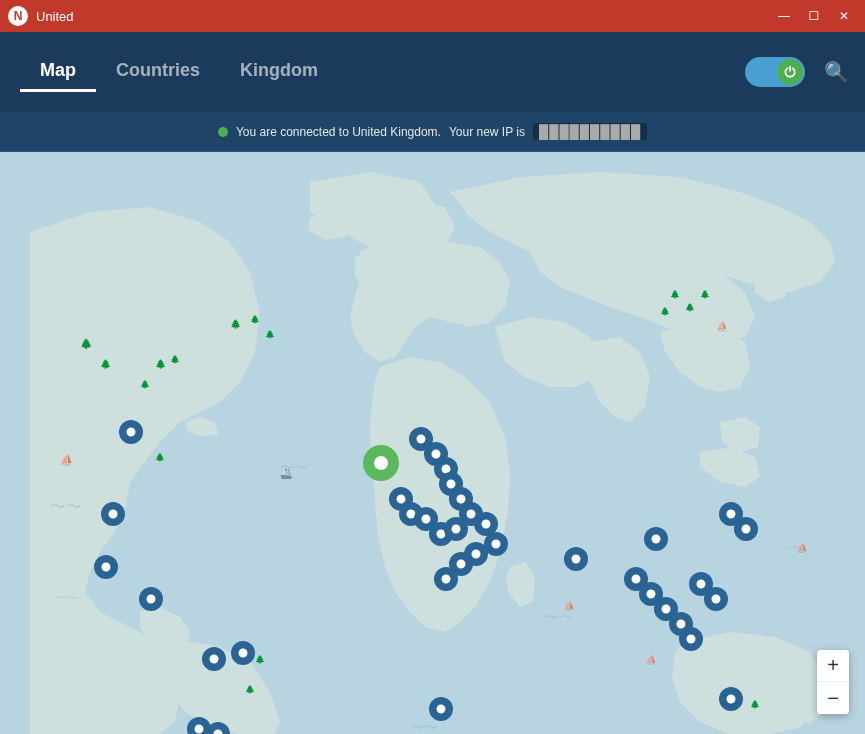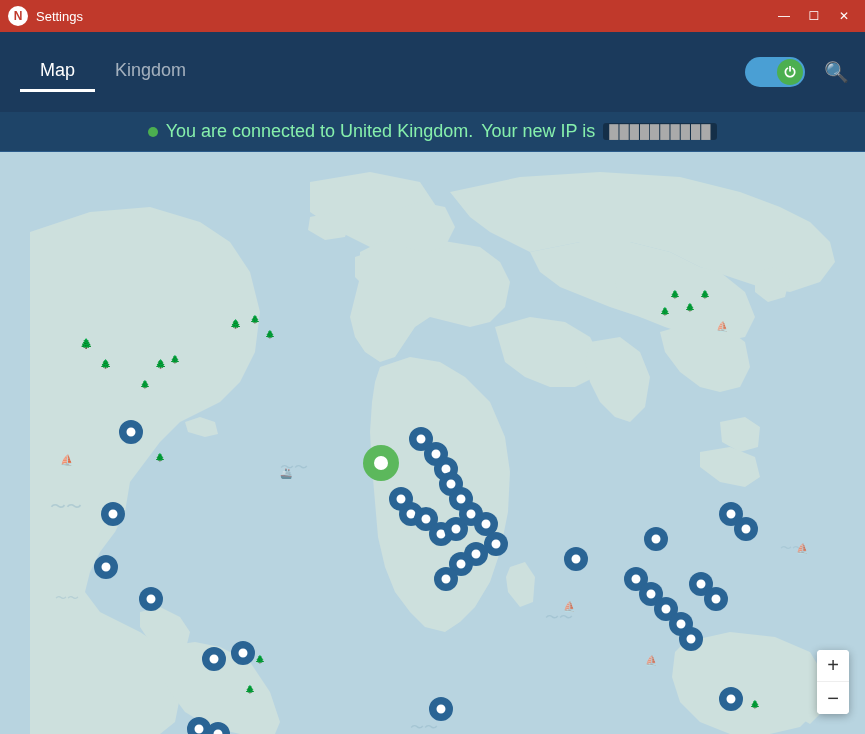--- a/index.html
+++ b/index.html
@@ -36,21 +36,21 @@
       height: 80px;
       display: flex;
       align-items: center;
       padding: 0 20px;
       position: relative;
     }
     .nav-tabs { display: flex; gap: 0; align-items: center; }
     .nav-tab {
       color: rgba(255,255,255,0.6);
       font-size: 18px;
-      font-weight: 400;
+      font-weight: 700;
       padding: 8px 20px;
       cursor: pointer;
       border-bottom: 3px solid transparent;
       transition: color 0.2s;
     }
     .nav-tab.active {
       color: white;
       border-bottom: 3px solid white;
     }
 
@@ -99,21 +99,21 @@
     .statusbar {
       background: #1e4468;
       height: 40px;
       display: flex;
       align-items: center;
       justify-content: center;
       gap: 8px;
       border-bottom: 1px solid #2a5a8a;
     }
     .status-dot { width: 10px; height: 10px; background: #4caf50; border-radius: 50%; }
-    .status-text { color: #86efac; font-size: 18px; }
+    .status-text { color: #e5e5e5; font-size: 12px; }
     .status-ip { color: #aaa; font-size: 13px; background: rgba(0,0,0,0.3); padding: 1px 6px; border-radius: 3px; letter-spacing: 1px; }
 
     
     .map-container {
       width: 100%;
       height: calc(734px - 32px - 80px - 40px);
       position: relative;
       background: #b8d4e0;
       overflow: hidden;
     }
@@ -161,32 +161,33 @@
   </style>
 </head>
 <body>
 
 <div class="titlebar">
   <div class="titlebar-left">
     <svg class="titlebar-logo" viewBox="0 0 20 20">
       <circle cx="10" cy="10" r="10" fill="white"></circle>
       <text x="10" y="14" text-anchor="middle" fill="#c0392b" font-size="12" font-weight="bold">N</text>
     </svg>
-    <span class="titlebar-title">Settings</span>
+    <span class="titlebar-title">United</span>
   </div>
   <div class="titlebar-controls">
     <button class="titlebar-btn">—</button>
     <button class="titlebar-btn">☐</button>
     <button class="titlebar-btn close">✕</button>
   </div>
 </div>
 
 <div class="navbar">
   <nav class="nav-tabs">
     <div class="nav-tab active">Map</div>
+    <div class="nav-tab">Countries</div>
     <div class="nav-tab">Kingdom</div>
   </nav>
 
   <div class="vpn-toggle">
     <div class="toggle-track on">
       <div class="toggle-knob">
         <span class="power-icon">⏻</span>
       </div>
     </div>
   </div>

